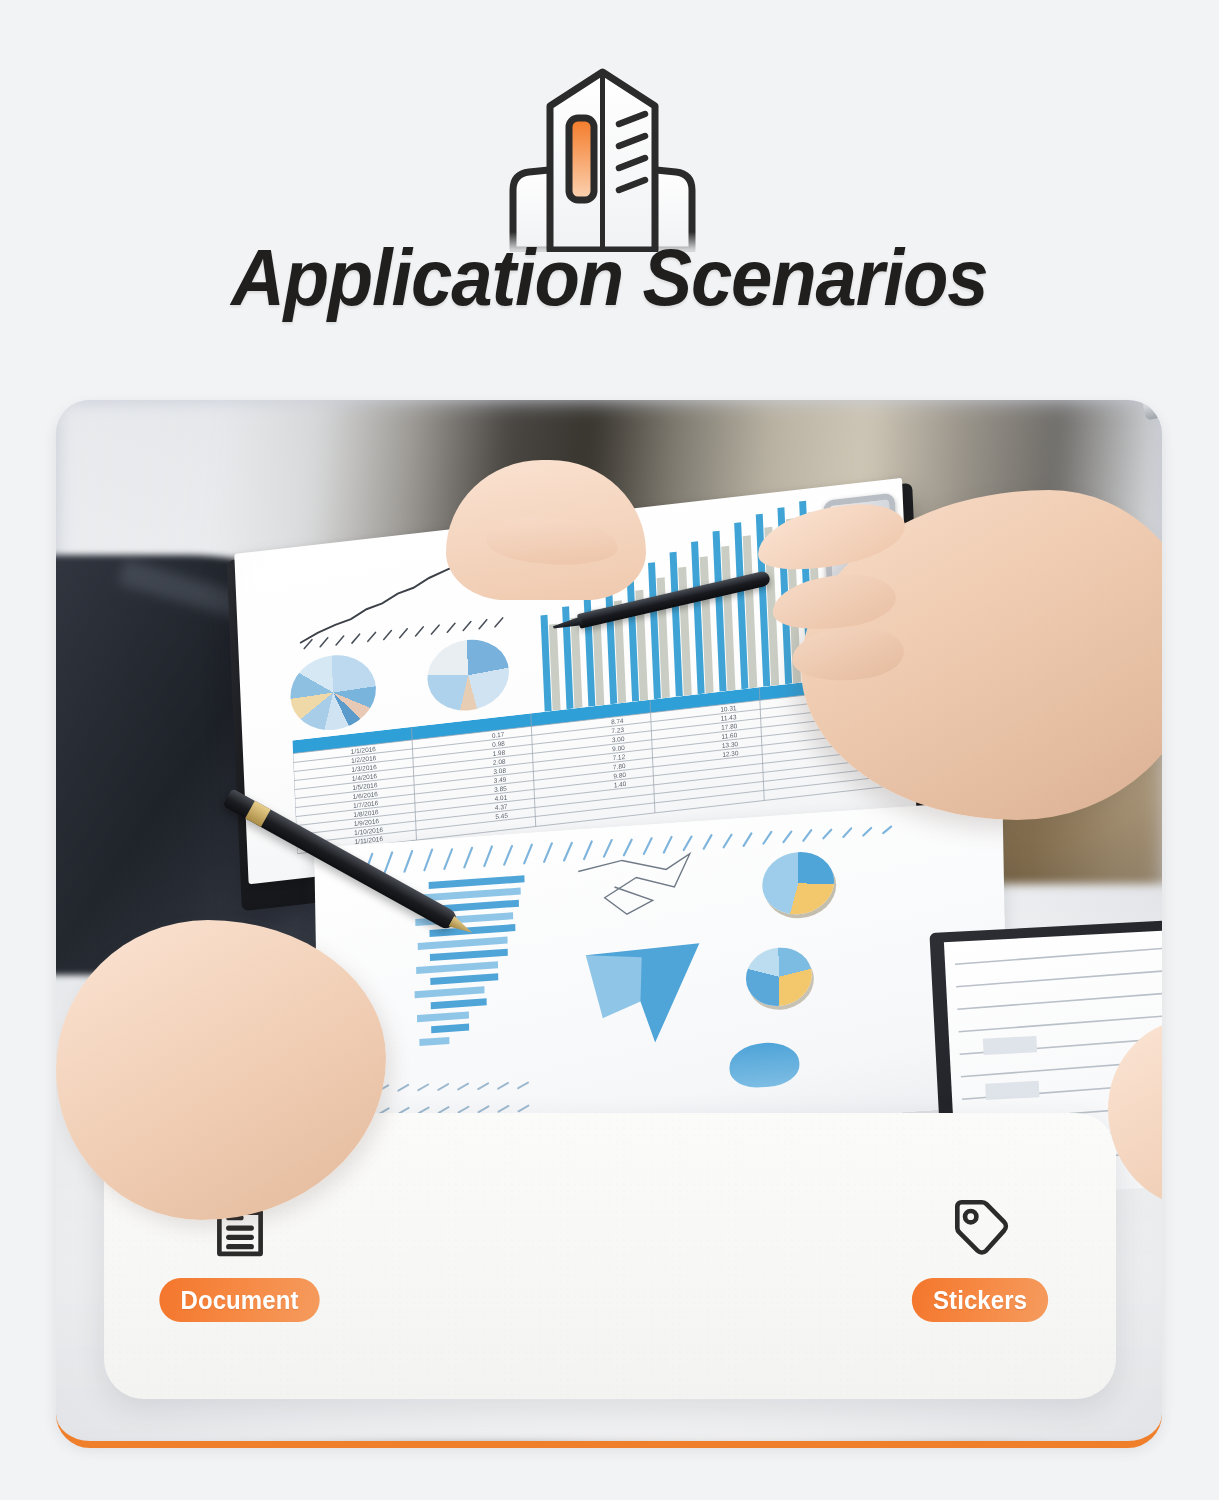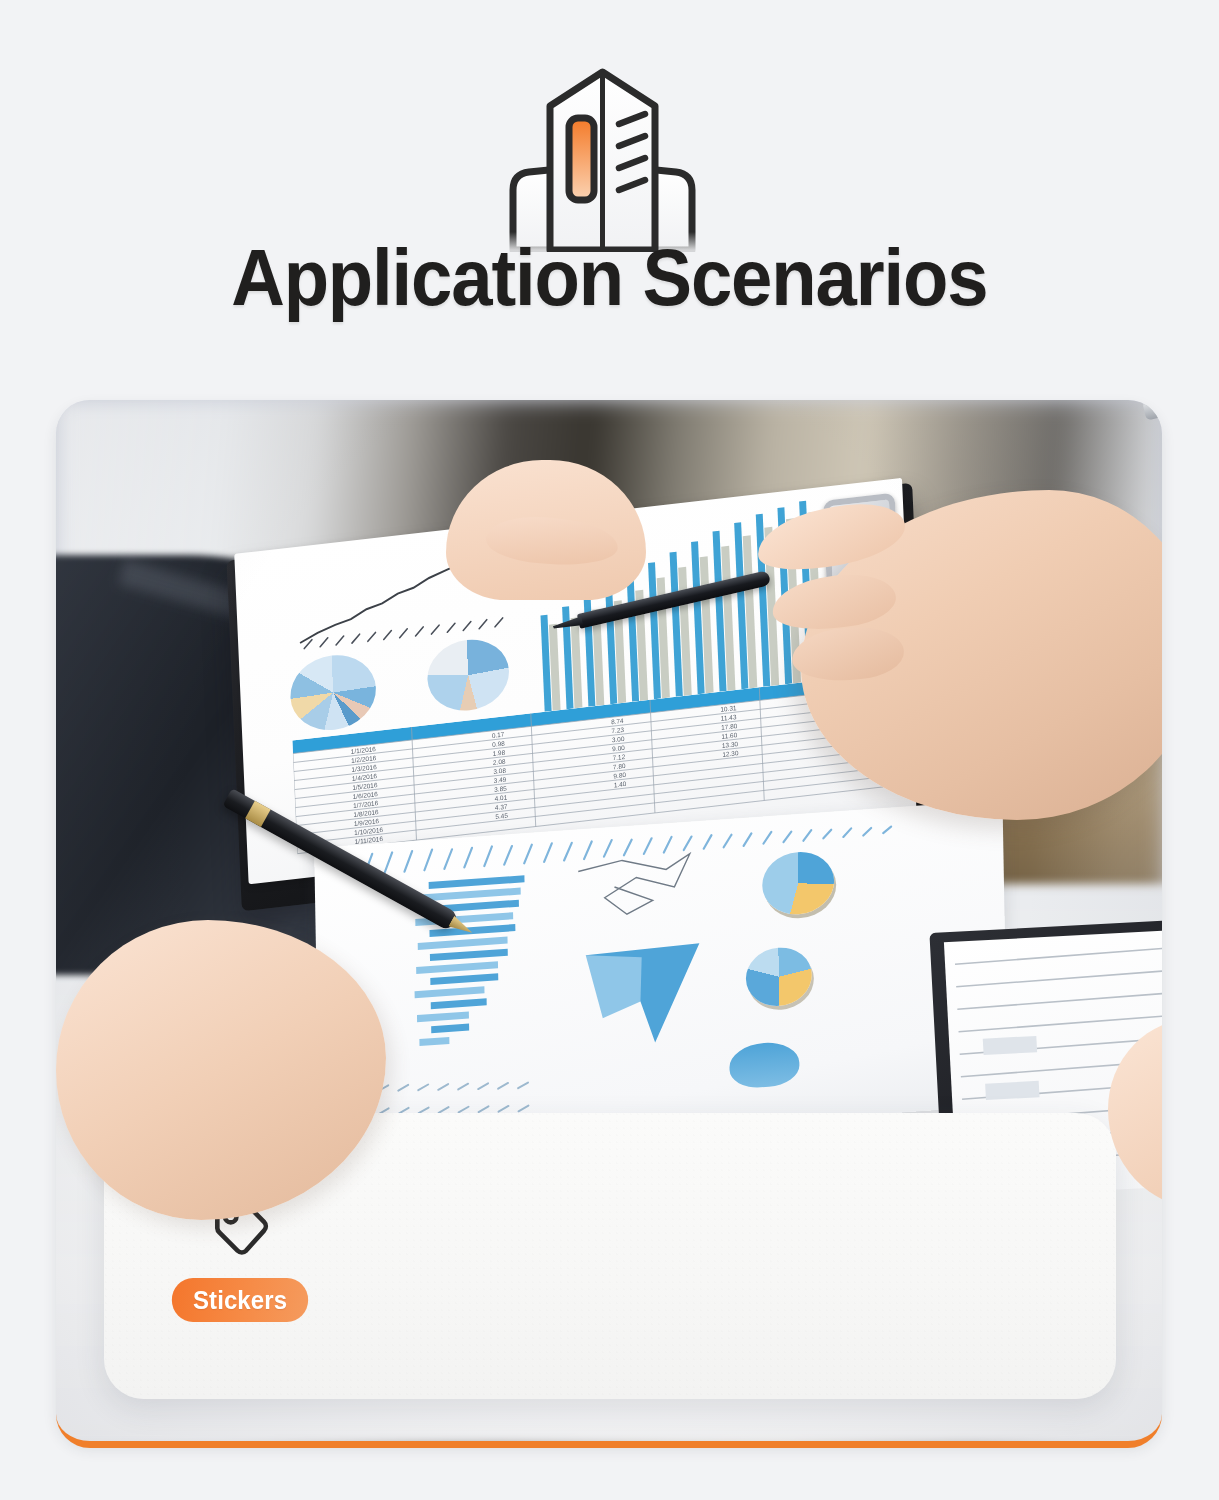--- a/index.html
+++ b/index.html
@@ -34,20 +34,21 @@
     width: 215px;
     height: 190px;
   }
 
   .title-row {
     position: absolute;
     left: 0;
     top: 238px;
     width: 1219px;
     text-align: center;
+    font-style: italic;
   }
 
   .page-title {
     display: inline-block;
     position: relative;
     font-family: "Liberation Sans", sans-serif;
     font-size: 79px;
     font-weight: bold;
     letter-spacing: -1.2px;
     color: #201f1e;
@@ -778,20 +779,33 @@
         <span class="pen-lower-tip"></span>
       </div>
 
       <div class="photo-vignette"></div>
     </div>
   </div>
   <div class="photo-underlay"></div>
 
   <div class="feature-card">
 
+    <div class="feature-item">
+      <span class="feature-icon">
+        <svg viewBox="0 0 64 64" width="66" height="66" fill="none" stroke="#2b2b2b" stroke-width="4.5" stroke-linejoin="round" stroke-linecap="round">
+          <path d="M12 5 h26 l14 14 v40 H12 Z"></path>
+          <path d="M38 5 v14 h14"></path>
+          <line x1="21" y1="24" x2="33" y2="24" stroke-width="5"></line>
+          <line x1="21" y1="34" x2="43" y2="34" stroke-width="5"></line>
+          <line x1="21" y1="43" x2="43" y2="43" stroke-width="5"></line>
+          <line x1="21" y1="52" x2="43" y2="52" stroke-width="5"></line>
+        </svg>
+      </span>
+      <span class="feature-pill">Document</span>
+    </div>
 
 
 
 
     <div class="feature-item">
       <span class="feature-icon">
         <svg viewBox="0 0 64 64" width="66" height="66" fill="none" stroke="#2b2b2b" stroke-width="4.5" stroke-linejoin="round" stroke-linecap="round">
           <path d="M14 9 h20 a6 6 0 0 1 4.3 1.8 l17 17.3 a6 6 0 0 1 0 8.4 L38 55.8 a6 6 0 0 1 -8.4 0 L12.2 38.4 A6 6 0 0 1 10 34 V13 a4 4 0 0 1 4 -4 Z"></path>
           <circle cx="23" cy="23" r="5.5"></circle>
         </svg>

